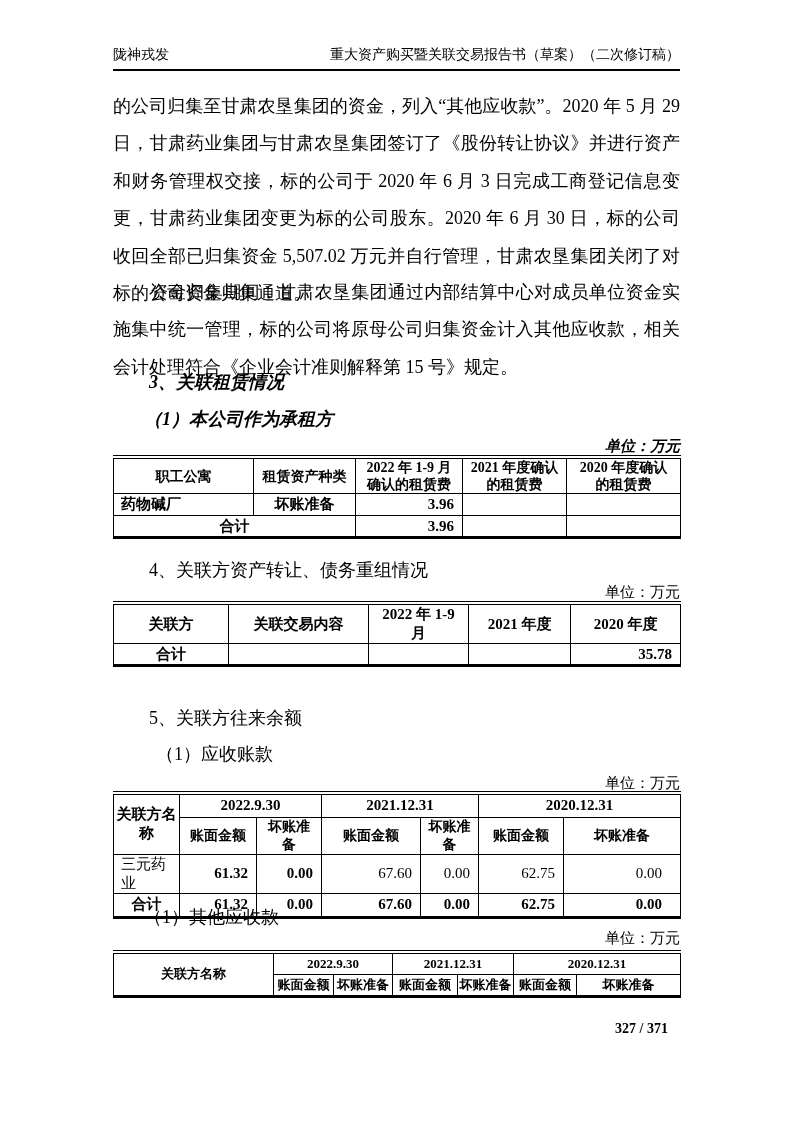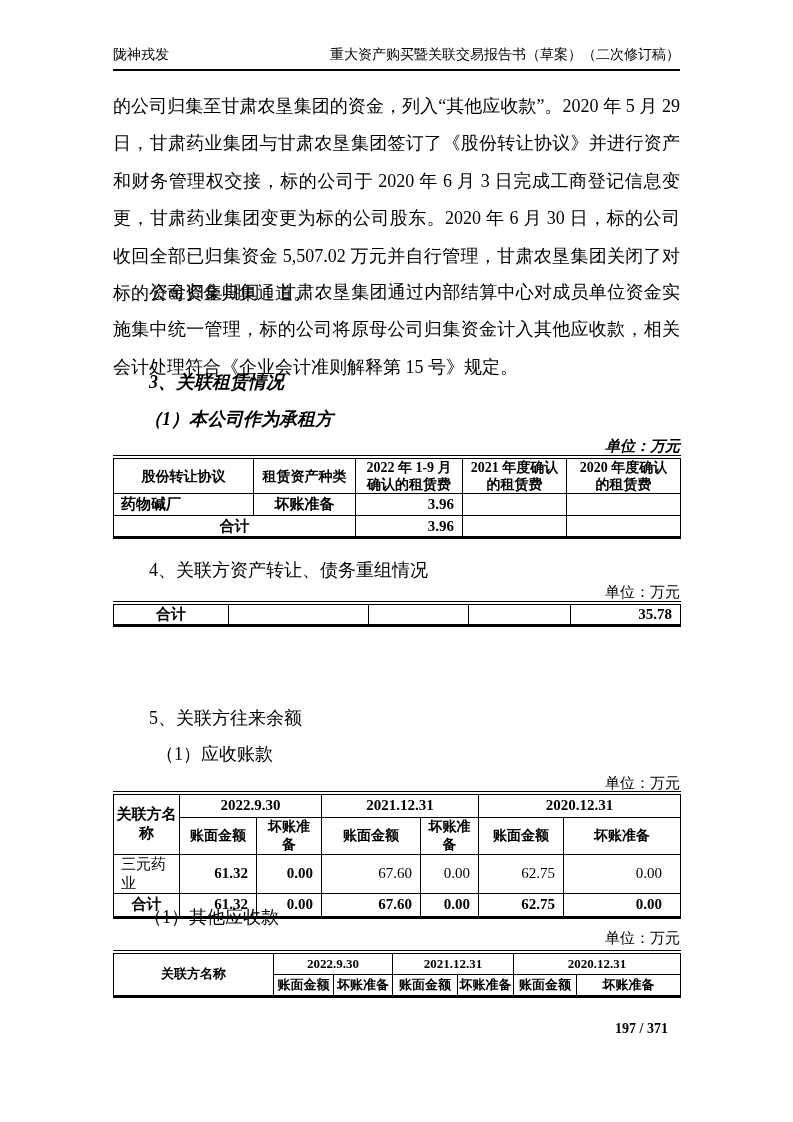--- a/index.html
+++ b/index.html
@@ -86,21 +86,21 @@
   <table class="rpt t1" style="top:455px">
     <colgroup>
         <col style="width:140px">
         <col style="width:102px">
         <col style="width:107px">
         <col style="width:104px">
         <col style="width:114px">
       </colgroup>
     <tbody>
         <tr style="height:34px">
-      <th>股份转让协议</th>
+      <th>职工公寓</th>
       <th>租赁资产种类</th>
       <th>2022 年 1-9 月确认的租赁费</th>
       <th>2021 年度确认的租赁费</th>
       <th>2020 年度确认的租赁费</th>
     </tr>
     <tr style="height:22px">
       <td class="l">药物碱厂</td>
       <td class="c">坏账准备</td>
       <td class="r">3.96</td>
       <td class="r"></td>
@@ -120,20 +120,27 @@
 
   <table class="rpt t2" style="top:601px">
     <colgroup>
         <col style="width:115px">
         <col style="width:140px">
         <col style="width:100px">
         <col style="width:102px">
         <col style="width:110px">
       </colgroup>
     <tbody>
+        <tr style="height:22px">
+      <th>关联方</th>
+      <th>关联交易内容</th>
+      <th>2022 年 1-9 月</th>
+      <th>2021 年度</th>
+      <th>2020 年度</th>
+    </tr>
     <tr style="height:22px">
       <td class="c b">合计</td>
       <td></td>
       <td></td>
       <td></td>
       <td class="r b">35.78</td>
     </tr>
   </tbody>
     </table>
 
@@ -211,15 +218,15 @@
       <th style="padding:0 1px">账面金额</th>
       <th style="padding:0 1px">坏账准备</th>
       <th style="padding:0 1px">账面金额</th>
       <th style="padding:0 1px">坏账准备</th>
       <th style="padding:0 1px">账面金额</th>
       <th style="padding:0 1px">坏账准备</th>
     </tr>
   </tbody>
     </table>
 
-  <div class="footer abs" style="top:1021px">197 / 371</div>
+  <div class="footer abs" style="top:1021px">327 / 371</div>
 
 </div>
 
 </body></html>

